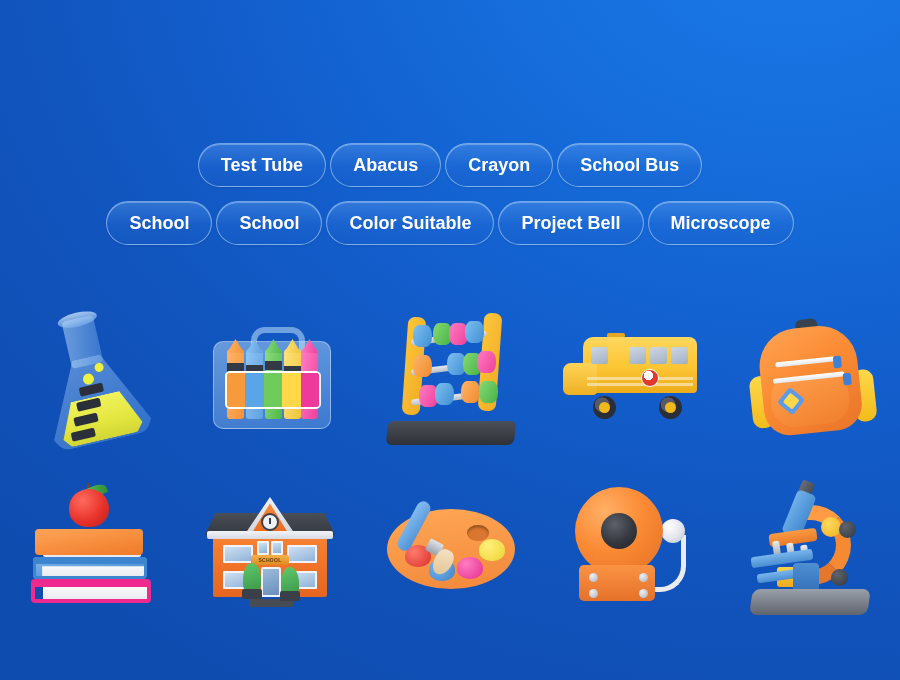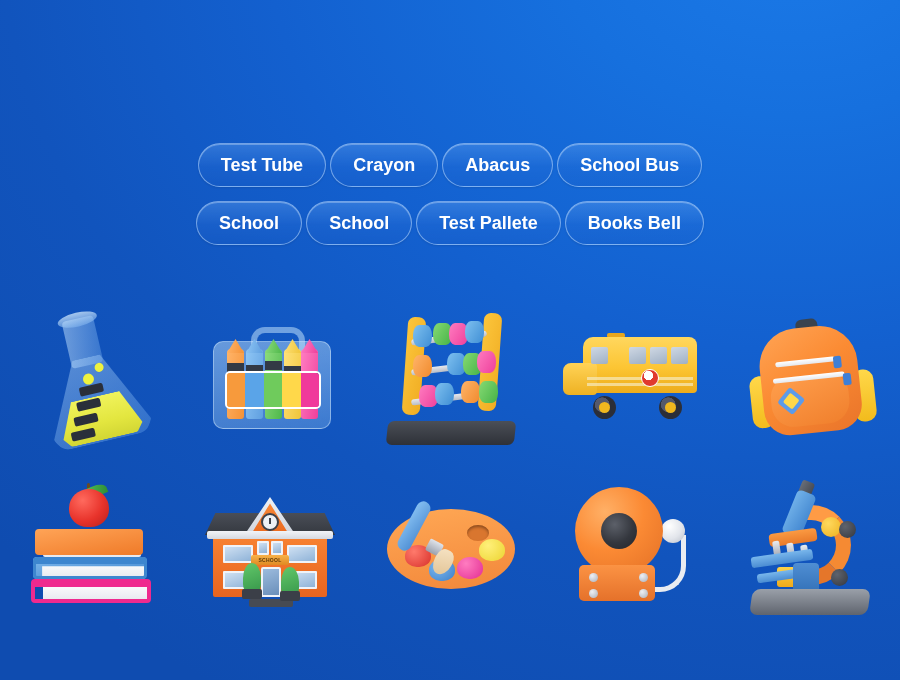--- a/index.html
+++ b/index.html
@@ -310,29 +310,30 @@
 </style>
 </head>
 <body>
 
 <div id="stage">
 
 
   <div class="pill-rows">
     <div class="pill-row">
       <div class="pill">Test Tube</div>
+      <div class="pill">Abacus</div>
       <div class="pill">Crayon</div>
-      <div class="pill">Abacus</div>
       <div class="pill">School Bus</div>
     </div>
     <div class="pill-row">
       <div class="pill">School</div>
       <div class="pill">School</div>
-      <div class="pill">Test Pallete</div>
-      <div class="pill">Books Bell</div>
+      <div class="pill">Color Suitable</div>
+      <div class="pill">Project Bell</div>
+      <div class="pill">Microscope</div>
     </div>
   </div>
 
   <div class="icon-grid">
 
     <div class="icon-cell">
       <div class="icon-art">
         <div class="flask-wrap">
           <div class="flask-body"></div>
           <div class="flask-liquid"></div>

